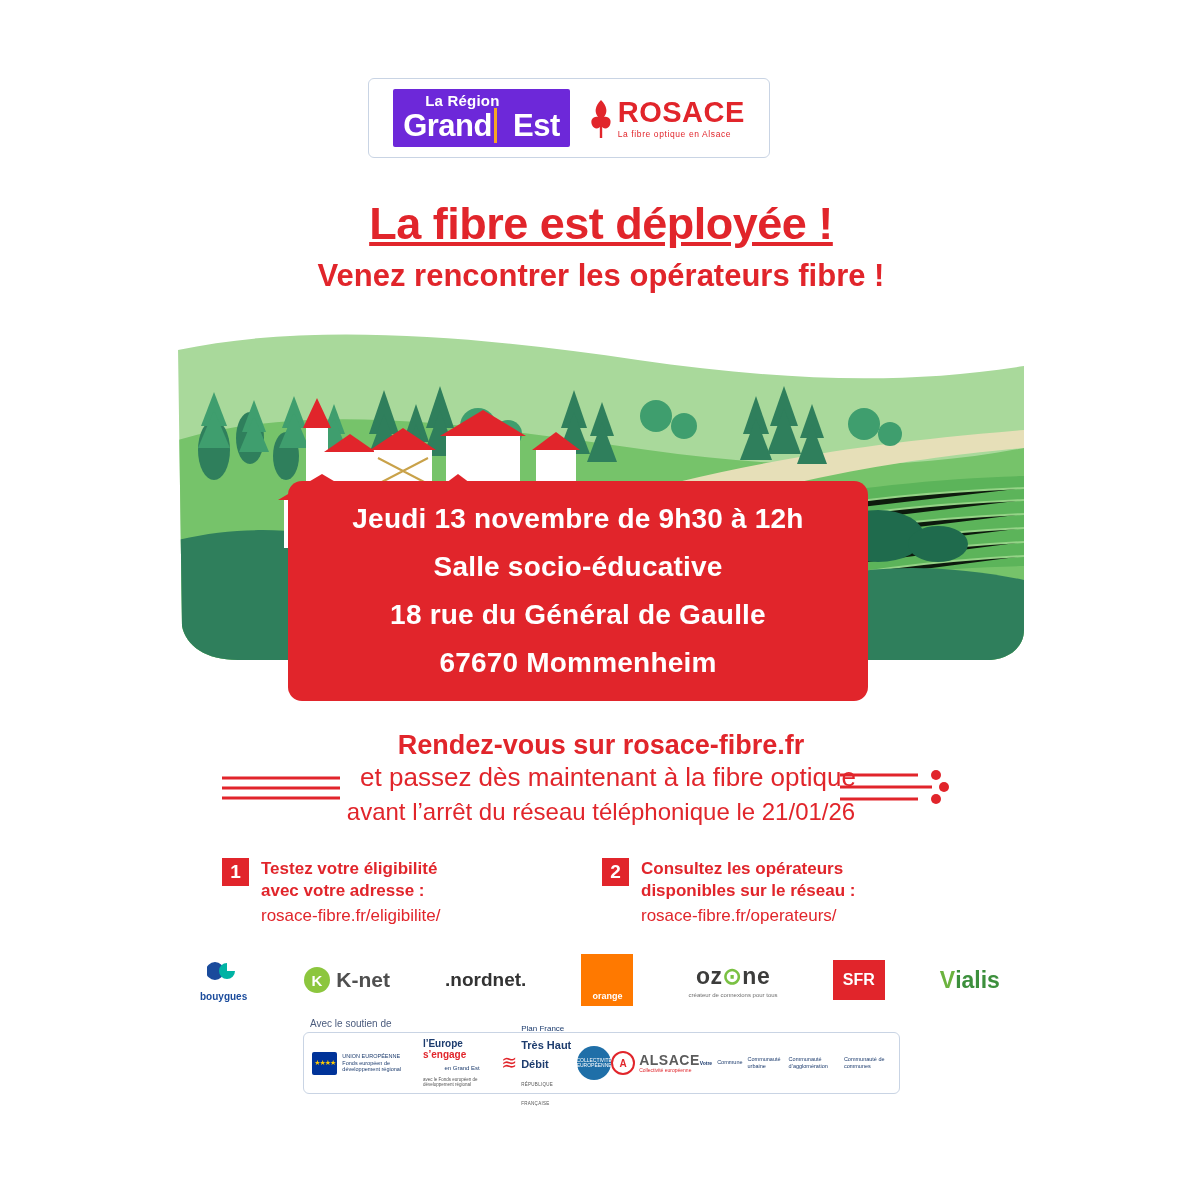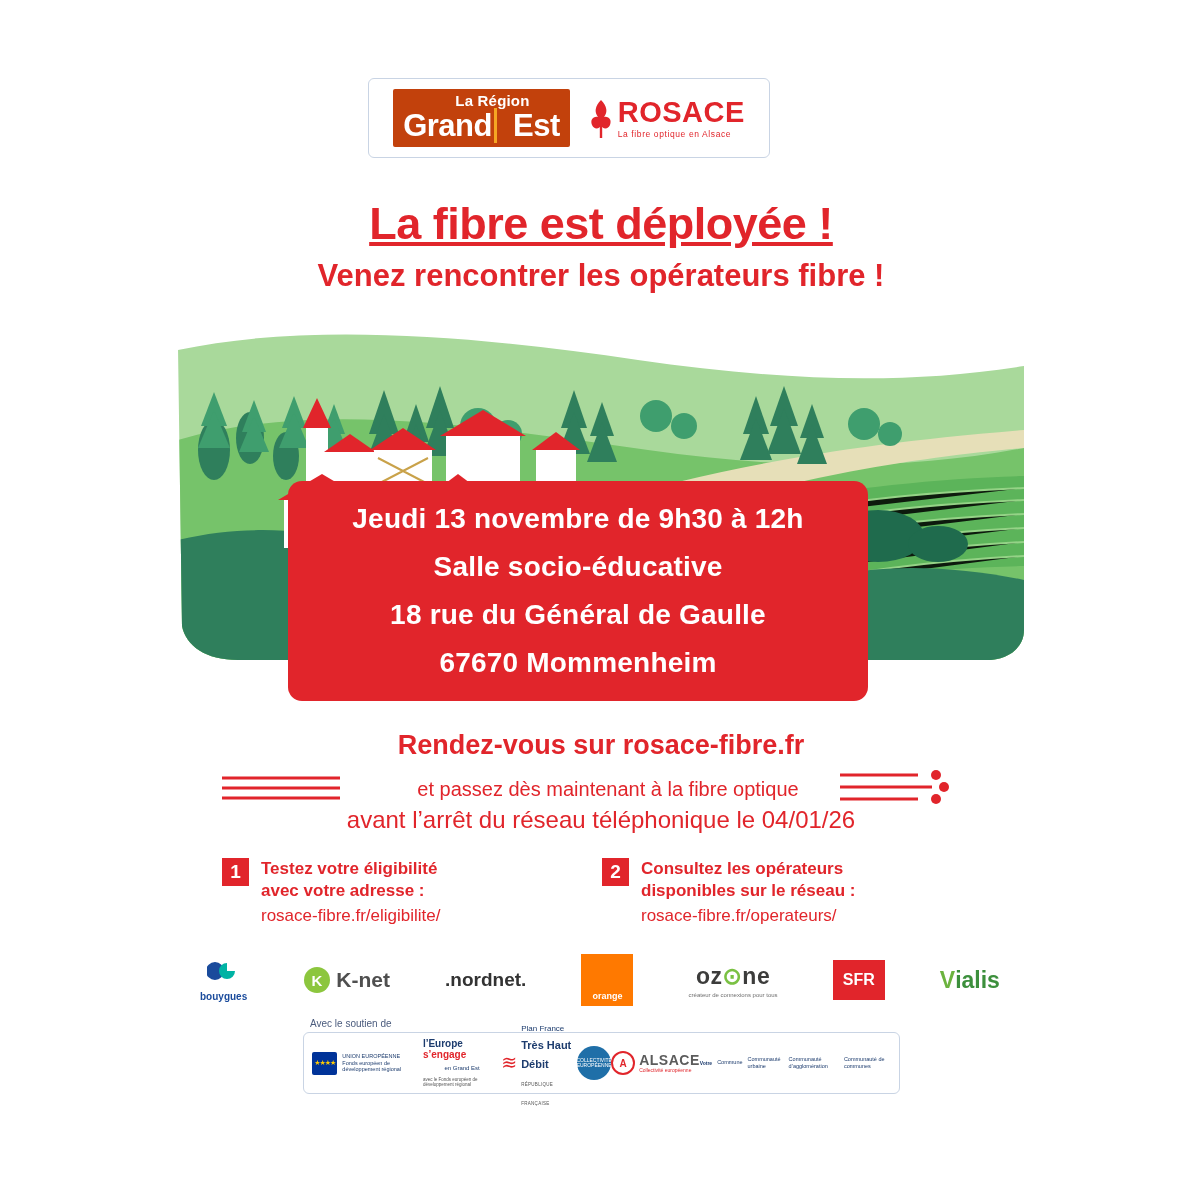--- a/index.html
+++ b/index.html
@@ -13,22 +13,22 @@
   }
   .poster{position:relative;width:1202px;height:1202px;}
 
   
   .logo-band{
     position:absolute;left:368px;top:78px;width:400px;height:78px;
     border:1px solid #c9d4e4;border-radius:6px;background:#fff;
     display:flex;align-items:center;justify-content:center;gap:18px;
   }
   .ge-logo{
-    display:flex;flex-direction:column;align-items:center;
-    background:#c2410c;color:#fff;padding:4px 10px 6px 10px;border-radius:2px;
+    display:flex;flex-direction:column;align-items:flex-start;
+    background:#6d28d9;color:#fff;padding:4px 10px 6px 10px;border-radius:2px;
     line-height:1;
   }
   .ge-logo .l1{font-size:15px;font-weight:bold;letter-spacing:.2px;margin-left:22px;}
   .ge-logo .l2{font-size:31px;font-weight:bold;letter-spacing:-.5px;margin-top:2px;}
   .ge-logo .l2 .est{border-left:3px solid #f5a623;padding-left:16px;margin-left:2px;}
 
   .rosace-logo{display:flex;align-items:center;gap:4px;}
   .rosace-mark{width:26px;height:40px;position:relative;}
   .rosace-mark svg{display:block;}
   .rosace-txt{display:flex;flex-direction:column;line-height:1;}
@@ -61,21 +61,21 @@
   }
   .info-card div{
     color:#ffffff;font-size:28px;font-weight:bold;letter-spacing:.2px;
   }
 
   
   .rdv{
     position:absolute;left:0;top:730px;width:1202px;text-align:center;color:#e1252b;
   }
   .rdv .r-line1{font-size:27px;font-weight:bold;}
-  .rdv .r-line2{font-size:20px;margin-top:17px;padding-left:14px;}
+  .rdv .r-line2{font-size:26px;margin-top:1px;padding-left:14px;}
   .rdv .r-line3{font-size:24px;margin-top:5px;}
 
   .deco-left{position:absolute;left:222px;top:770px;width:120px;height:40px;}
   .deco-right{position:absolute;left:840px;top:765px;width:110px;height:45px;}
 
   
   .steps{position:absolute;left:0;top:858px;width:1202px;}
   .step{position:absolute;display:flex;gap:12px;align-items:flex-start;}
   .step.one{left:222px;top:0;}
   .step.two{left:602px;top:0;}
@@ -310,21 +310,21 @@
   <div class="info-card">
     <div>Jeudi 13 novembre de 9h30 à 12h</div>
     <div>Salle socio-éducative</div>
     <div>18 rue du Général de Gaulle</div>
     <div>67670 Mommenheim</div>
   </div>
 
   <div class="rdv">
     <div class="r-line1">Rendez-vous sur rosace-fibre.fr</div>
     <div class="r-line2">et passez dès maintenant à la fibre optique</div>
-    <div class="r-line3">avant l’arrêt du réseau téléphonique le 04/01/26</div>
+    <div class="r-line3">avant l’arrêt du réseau téléphonique le 21/01/26</div>
   </div>
 
   <svg class="deco-left" viewBox="0 0 120 40">
     <g stroke="#e1252b" stroke-width="3" fill="none">
       <path d="M0,8 H118"></path>
         <path d="M0,18 H118"></path>
         <path d="M0,28 H118"></path>
     </g>
   </svg>
   <svg class="deco-right" viewBox="0 0 110 45">

